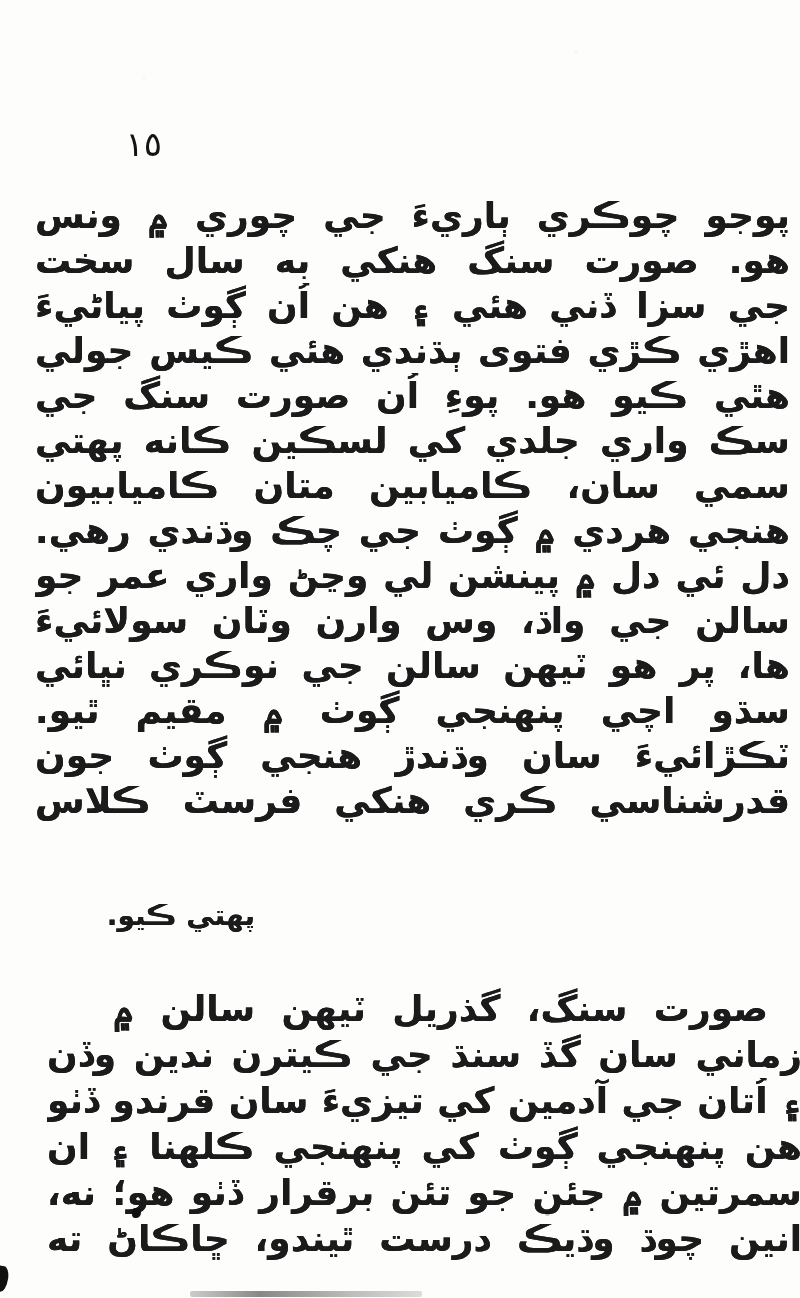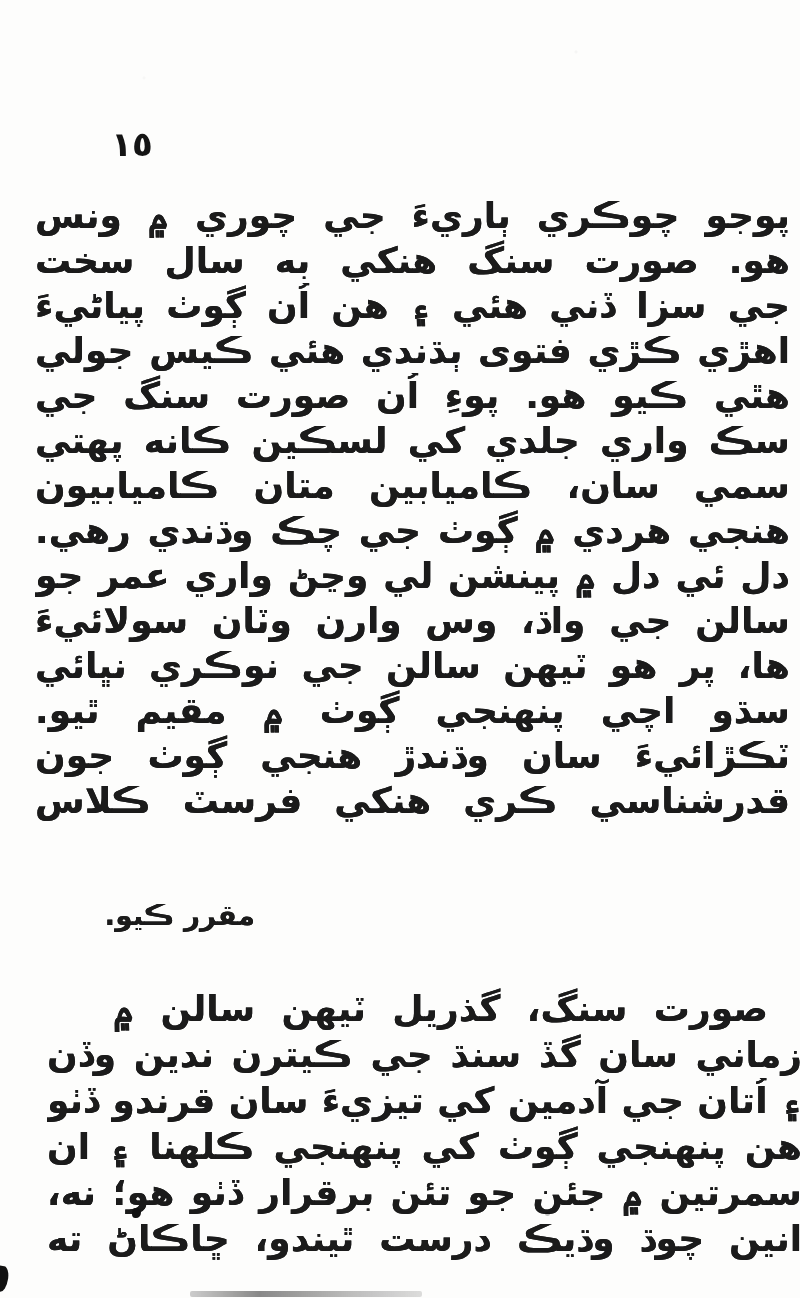--- a/index.html
+++ b/index.html
@@ -11,22 +11,22 @@
   .scan-page{
     position:absolute;inset:0;
     background:
       radial-gradient(circle at 18% 6%, rgba(0,0,0,0.025) 0 1px, transparent 2px),
       radial-gradient(circle at 72% 4%, rgba(0,0,0,0.03) 0 1px, transparent 2px),
       radial-gradient(circle at 7% 52%, rgba(0,0,0,0.03) 0 1px, transparent 2px),
       #fdfdfc;
   }
   .page-number{
     position:absolute;top:124px;left:102px;width:60px;
-    font-size:34px;font-weight:bold;color:#141414;
-    letter-spacing:2px;text-align:center;direction:ltr;
+    font-size:34px;font-weight:normal;color:#141414;
+    letter-spacing:2px;text-align:right;direction:ltr;
   }
   .para{
     position:absolute;left:35px;width:755px;
     direction:rtl;color:#1b1b1b;
     font-size:36px;font-weight:bold;
   }
   .para .line{
     height:45px;line-height:45px;
     text-align:justify;text-align-last:justify;
     overflow:hidden;
@@ -78,21 +78,21 @@
     <div class="line">سمي سان، ڪاميابين متان ڪاميابيون حاصل ڪندي،</div>
     <div class="line">هنجي هردي ۾ ڳوٺ جي چڪ وڌندي رهي. هو ڳويا</div>
     <div class="line">دل ئي دل ۾ پينشن لي وڃڻ واري عمر جو سمرتين ڪري</div>
     <div class="line">سالن جي واڌ، وس وارن وٽان سولائيءَ سان ملي سگهي</div>
     <div class="line">ها، پر هو ٽيهن سالن جي نوڪري نڀائي پينشن وٺي</div>
     <div class="line">سڌو اچي پنهنجي ڳوٺ ۾ مقيم ٿيو. سرڪار، کي</div>
     <div class="line">ٽڪڙائيءَ سان وڌندڙ هنجي ڳوٺ جون ضرورتون پوريون</div>
     <div class="line">قدرشناسي ڪري هنکي فرسٽ ڪلاس آنرري ماجسٽريٽ</div>
   </div>
 
-  <div class="short-line">مقرر ڪيو.</div>
+  <div class="short-line">پهتي ڪيو.</div>
 
   <div class="para" id="para2">
     <div class="line indent-first">صورت سنگ، گذريل ٽيهن سالن ۾ زماني کي ۽</div>
     <div class="line">زماني سان گڏ سنڌ جي ڪيترن ندين وڏن شهرن کي</div>
     <div class="line">۽ اُتان جي آدمين کي تيزيءَ سان قرندو ڏٺو هو، پر</div>
     <div class="line">هن پنهنجي ڳوٺ کي پنهنجي ڪلهنا ۽ ان مان ايرنڊڙ</div>
     <div class="line">سمرتين ۾ جئن جو تئن برقرار ڏٺو هو؛ نه، برقرار رکيو هو-</div>
     <div class="line">انين چوڌ وڌيڪ درست ٿيندو، ڇاڪاڻ ته ڪڏهن</div>
   </div>
 

